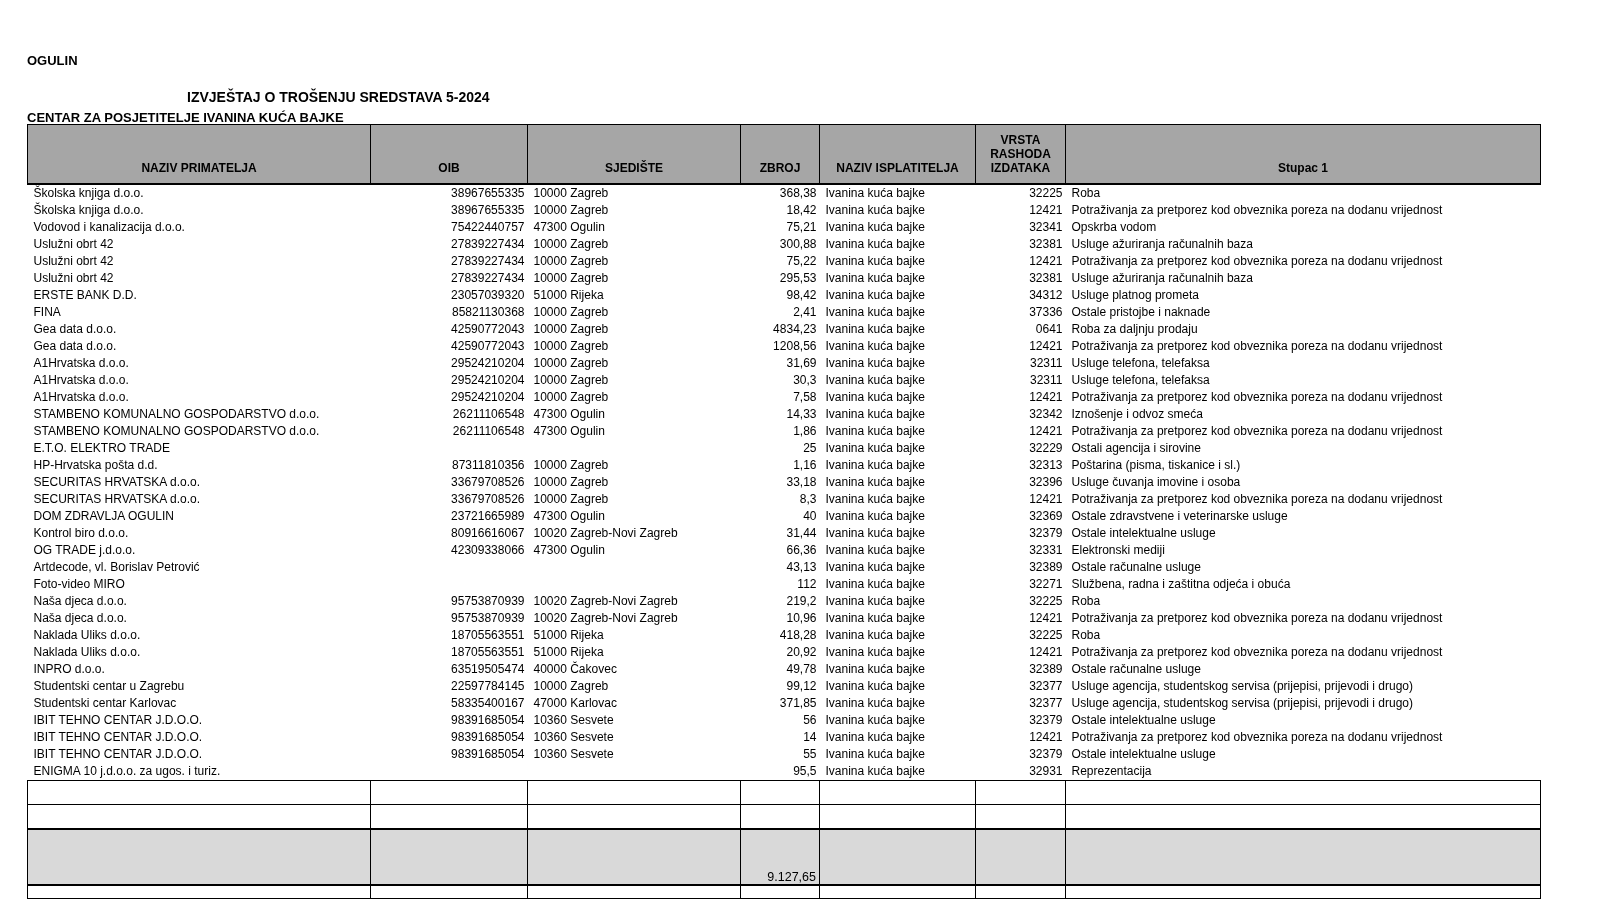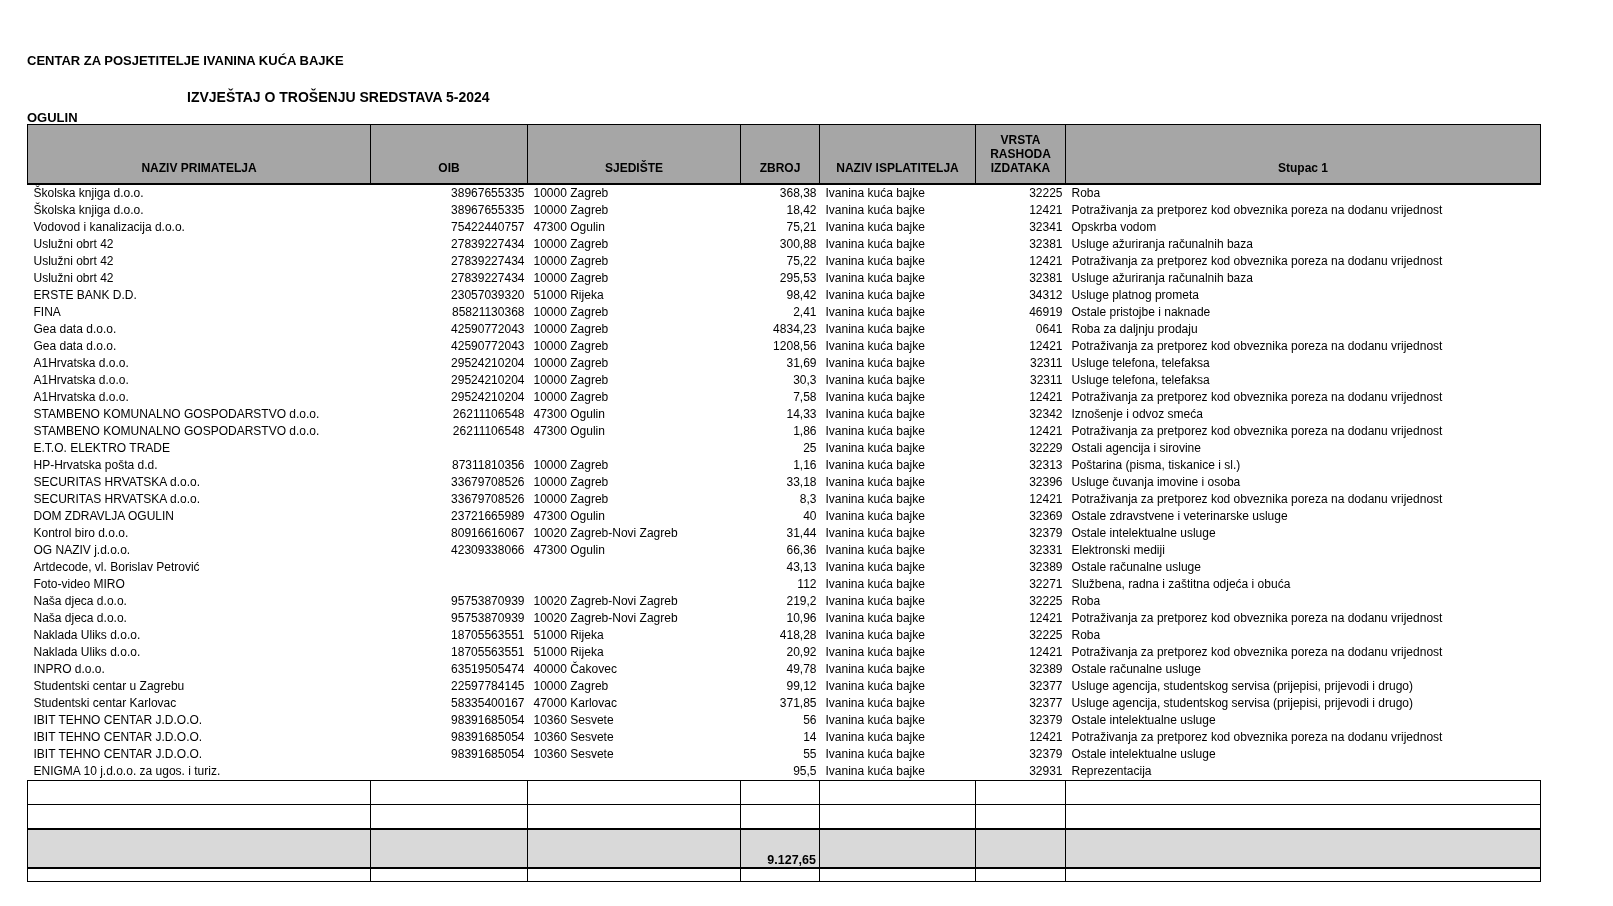--- a/index.html
+++ b/index.html
@@ -53,35 +53,35 @@
     overflow: hidden;
     line-height: 17px;
     border: none;
   }
   td.c-left  { text-align: left; }
   td.c-right { text-align: right; padding-right: 3px; }
   tfoot td { border: 1px solid #000; padding: 0 6px; }
   tfoot tr.empty-row td { height: 24px; background: #fff; }
   tfoot tr.total-row td {
     background: #d9d9d9;
-    height: 39px;
+    height: 56px;
     border-top: 2px solid #000;
     border-bottom: 2px solid #000;
     vertical-align: bottom;
-    font-weight: bold;
+    font-weight: normal;
     font-size: 12.5px;
   }
   tfoot tr.last-row td { height: 14px; background: #fff; }
 </style>
 </head>
 <body>
 
 <div class="org-block">
+  <div>OGULIN</div>
   <div>CENTAR ZA POSJETITELJE IVANINA KUĆA BAJKE</div>
-  <div>OGULIN</div>
   <div>OIB:23721665989</div>
 </div>
 
 <div class="report-title">IZVJEŠTAJ O TROŠENJU SREDSTAVA 5-2024</div>
 
 <table class="report">
   <colgroup>
     <col class="c1">
       <col class="c2">
       <col class="c3">
@@ -164,21 +164,21 @@
         <td class="c-left">Ivanina kuća bajke</td>
         <td class="c-right">34312</td>
         <td class="c-left">Usluge platnog prometa</td>
       </tr>
       <tr>
         <td class="c-left">FINA</td>
         <td class="c-right">85821130368</td>
         <td class="c-left">10000 Zagreb</td>
         <td class="c-right">2,41</td>
         <td class="c-left">Ivanina kuća bajke</td>
-        <td class="c-right">46919</td>
+        <td class="c-right">37336</td>
         <td class="c-left">Ostale pristojbe i naknade</td>
       </tr>
       <tr>
         <td class="c-left">Gea data d.o.o.</td>
         <td class="c-right">42590772043</td>
         <td class="c-left">10000 Zagreb</td>
         <td class="c-right">4834,23</td>
         <td class="c-left">Ivanina kuća bajke</td>
         <td class="c-right">0641</td>
         <td class="c-left">Roba za daljnju prodaju</td>
@@ -285,21 +285,21 @@
       <tr>
         <td class="c-left">Kontrol biro d.o.o.</td>
         <td class="c-right">80916616067</td>
         <td class="c-left">10020 Zagreb-Novi Zagreb</td>
         <td class="c-right">31,44</td>
         <td class="c-left">Ivanina kuća bajke</td>
         <td class="c-right">32379</td>
         <td class="c-left">Ostale intelektualne usluge</td>
       </tr>
       <tr>
-        <td class="c-left">OG NAZIV j.d.o.o.</td>
+        <td class="c-left">OG TRADE j.d.o.o.</td>
         <td class="c-right">42309338066</td>
         <td class="c-left">47300 Ogulin</td>
         <td class="c-right">66,36</td>
         <td class="c-left">Ivanina kuća bajke</td>
         <td class="c-right">32331</td>
         <td class="c-left">Elektronski mediji</td>
       </tr>
       <tr>
         <td class="c-left">Artdecode, vl. Borislav Petrović</td>
         <td class="c-right"></td>

